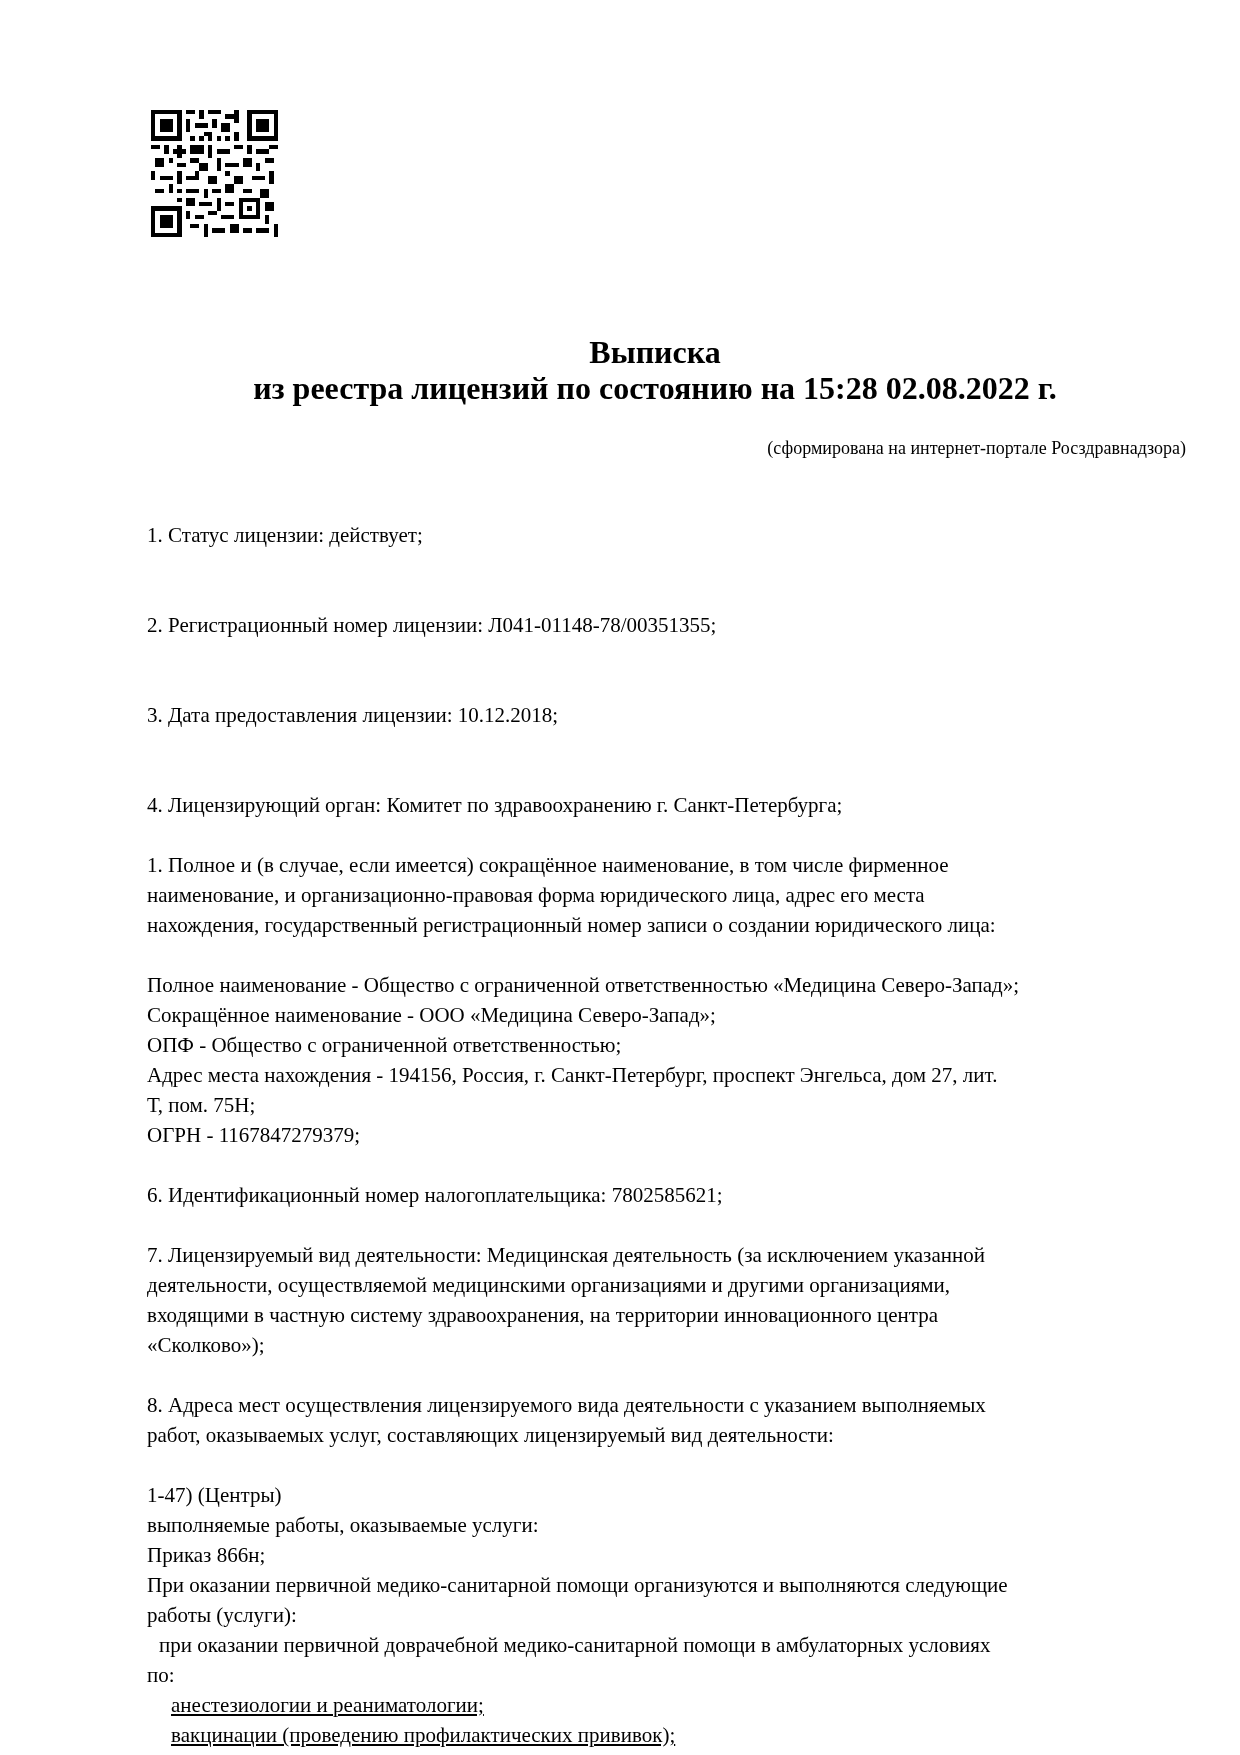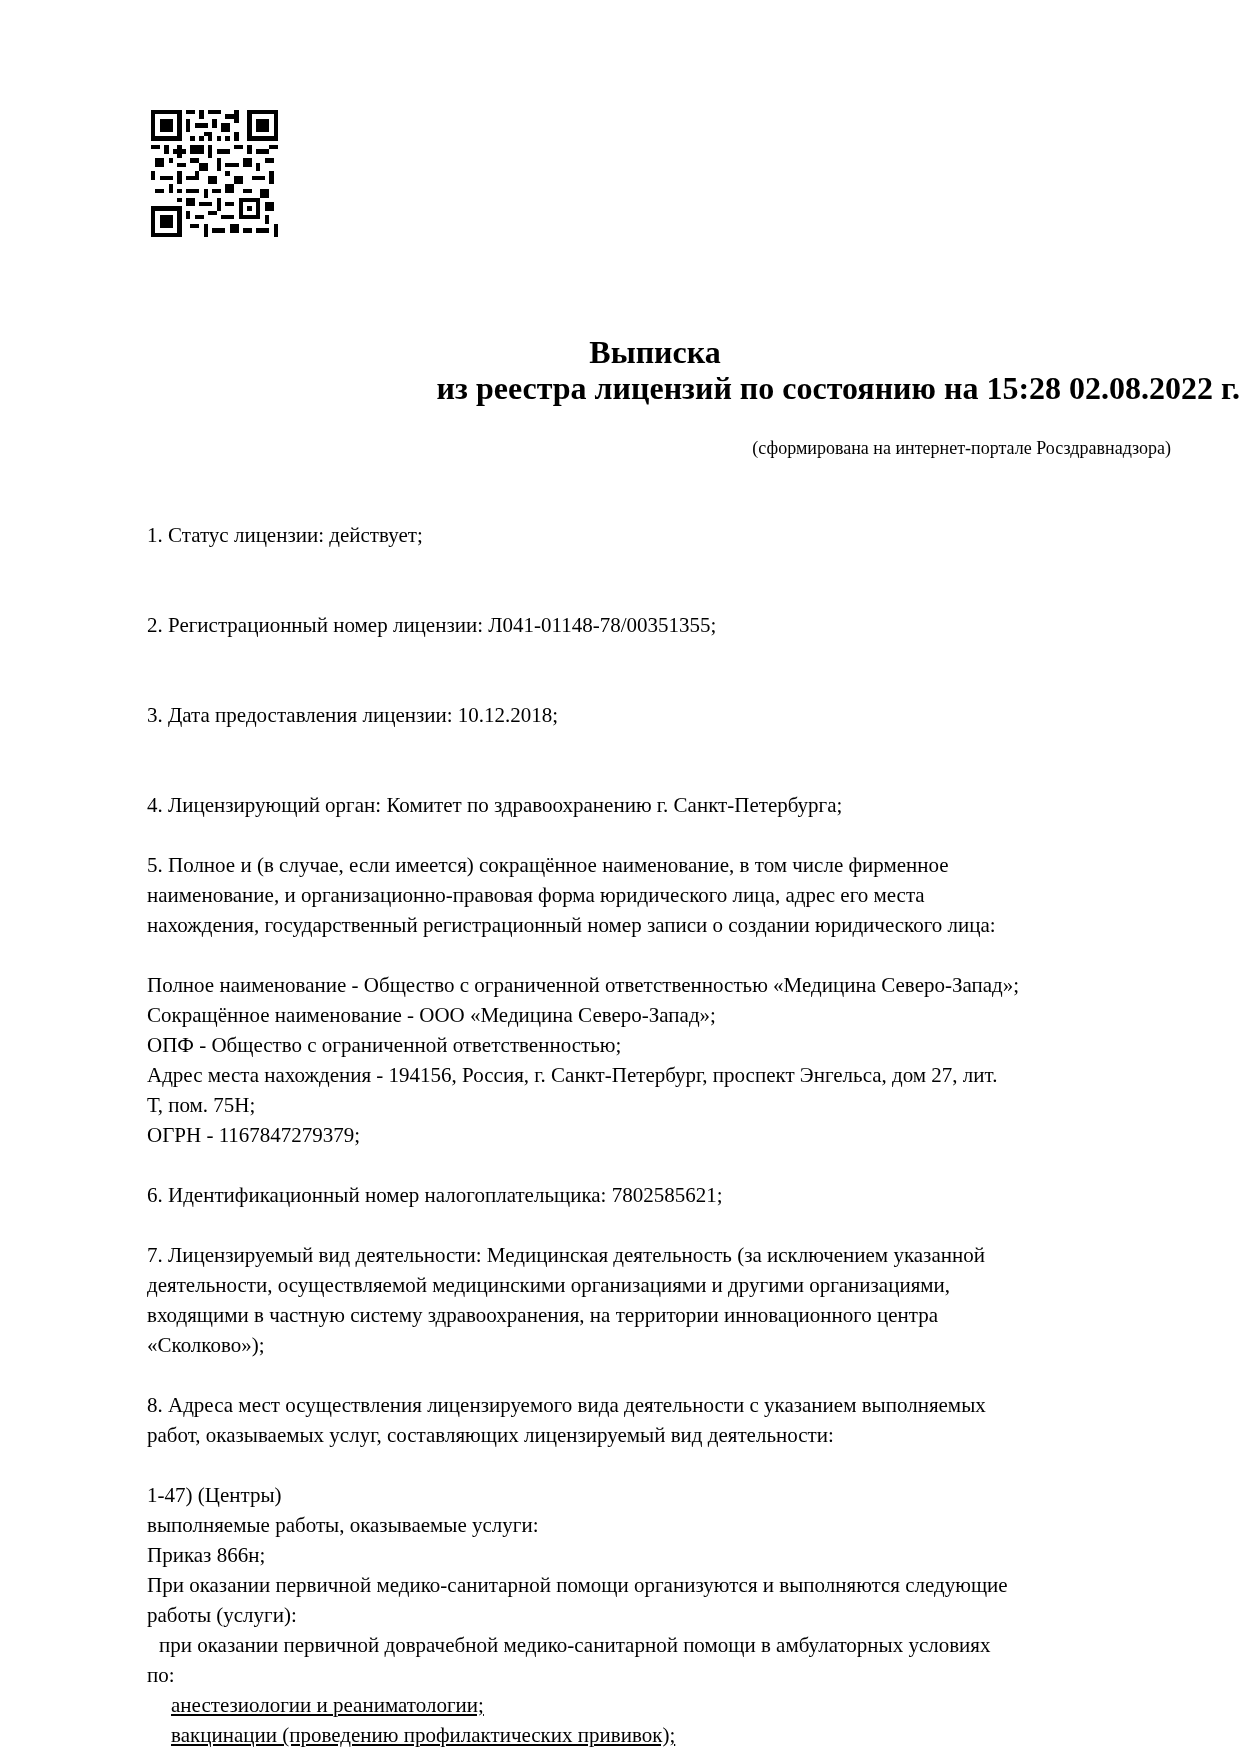--- a/index.html
+++ b/index.html
@@ -35,25 +35,25 @@
       position: absolute;
       left: 0;
       width: 1240px;
       top: 334px;
       text-align: center;
       font-weight: bold;
       font-size: 32px;
       line-height: 36px;
     }
     .title .t1 { display: block; padding-left: 70px; }
-    .title .t2 { display: block; padding-left: 70px; text-align: right; }
+    .title .t2 { display: block; padding-left: 70px; }
 
     .subnote {
       position: absolute;
-      right: 69px;
+      right: 54px;
       top: 436px;
       font-size: 18px;
       line-height: 24px;
     }
 
     .body {
       position: absolute;
       left: 147px;
       top: 520px;
       width: 1050px;
@@ -193,21 +193,21 @@
     <div class="gap"></div>
     <p>2. Регистрационный номер лицензии: Л041-01148-78/00351355;</p>
     <div class="gap"></div>
     <div class="gap"></div>
     <p>3. Дата предоставления лицензии: 10.12.2018;</p>
     <div class="gap"></div>
     <div class="gap"></div>
     <p>4. Лицензирующий орган: Комитет по здравоохранению г. Санкт-Петербурга;</p>
     <div class="gap"></div>
     <div>
-      <p>5. Полное и (в случае, если имеется) сокращённое наименование, в том числе фирменное</p>
+      <p>1. Полное и (в случае, если имеется) сокращённое наименование, в том числе фирменное</p>
       <p>наименование, и организационно-правовая форма юридического лица, адрес его места</p>
       <p>нахождения, государственный регистрационный номер записи о создании юридического лица:</p>
     </div>
     <div class="gap"></div>
     <div>
       <p>Полное наименование - Общество с ограниченной ответственностью «Медицина Северо-Запад»;</p>
       <p>Сокращённое наименование - ООО «Медицина Северо-Запад»;</p>
       <p>ОПФ - Общество с ограниченной ответственностью;</p>
       <p>Адрес места нахождения - 194156, Россия, г. Санкт-Петербург, проспект Энгельса, дом 27, лит.</p>
       <p>Т, пом. 75Н;</p>

